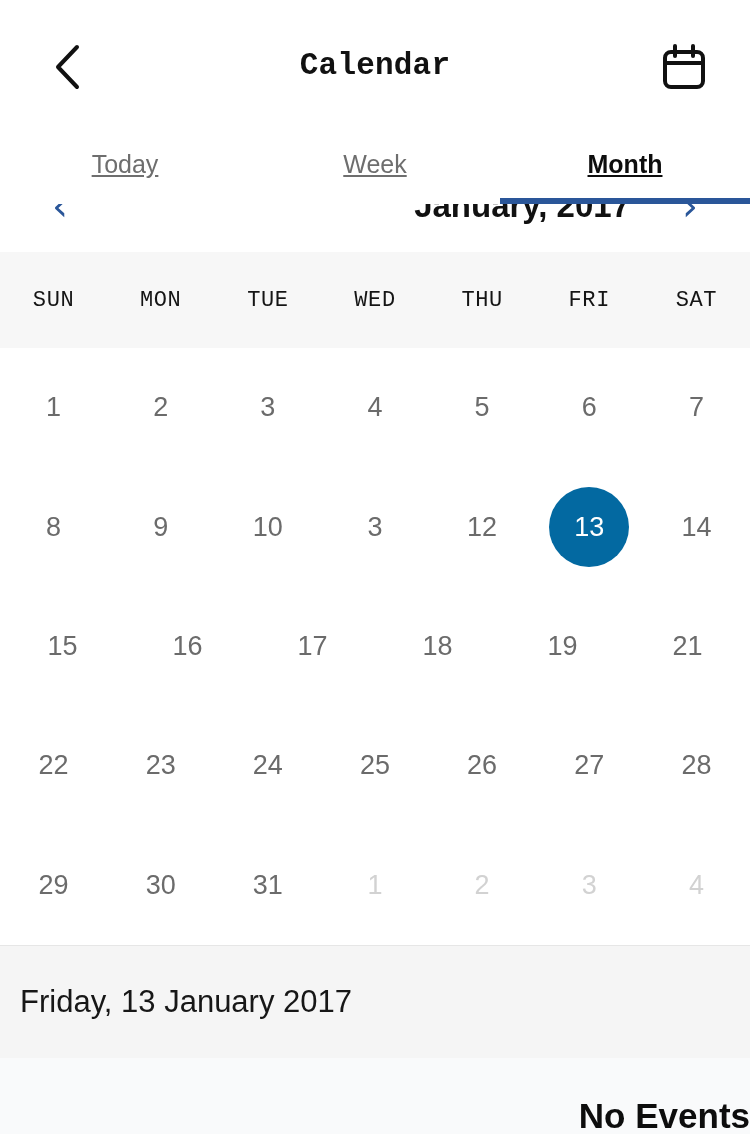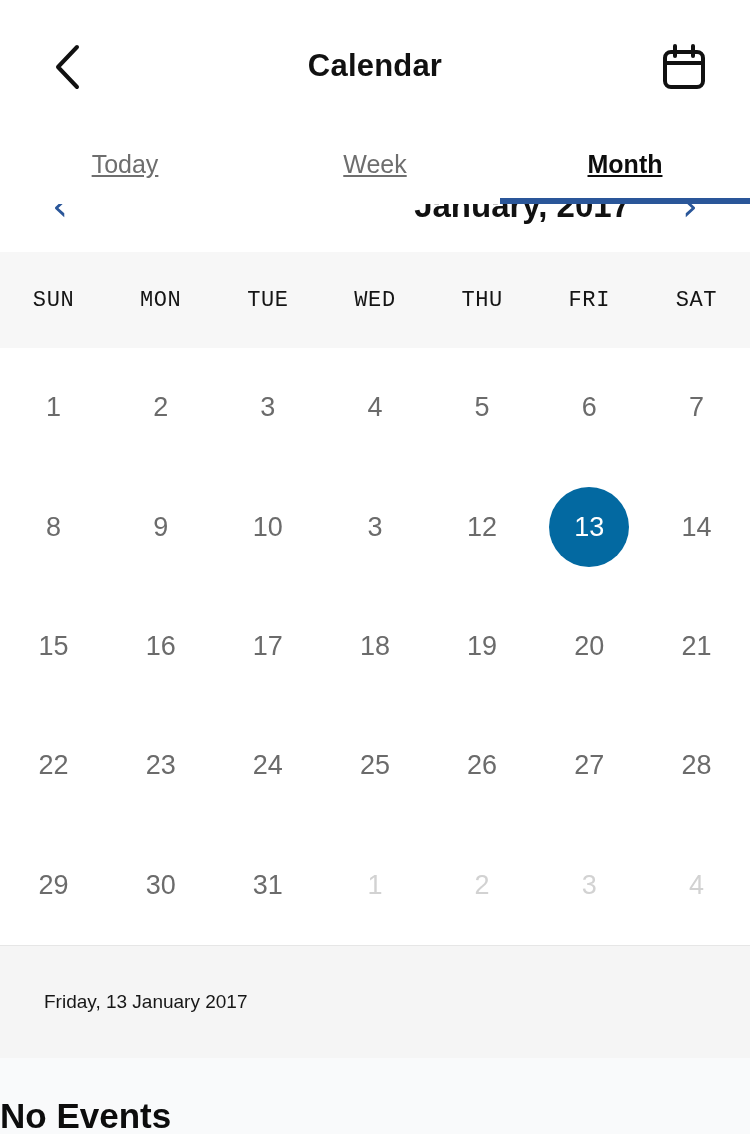--- a/index.html
+++ b/index.html
@@ -42,20 +42,21 @@
   }
   .nav-title {
     position:absolute;
     left:0; right:0;
     top:48px;
     text-align:center;
     font-size:31px;
     font-weight:bold;
     color:#111111;
     letter-spacing:.2px;
+    font-family:Liberation Mono, monospace;
   }
   .nav-action {
     position:absolute;
     right:38px;
     top:42px;
     width:56px;
     height:56px;
     display:flex;
     align-items:center;
     justify-content:center;
@@ -197,33 +198,33 @@
     position:absolute;
     left:0; right:0;
     top:946px;
     height:112px;
     background:#f5f5f5;
     display:flex;
     align-items:center;
     z-index:5;
   }
   .detail-date {
-    padding-left:44px;
-    font-size:19px;
+    padding-left:20px;
+    font-size:31px;
     color:#171717;
   }
   .events-area {
     position:absolute;
     left:0; right:0;
     top:1058px;
     bottom:0;
     background:#f9fafb;
     display:flex;
     align-items:flex-start;
-    justify-content:flex-start;
+    justify-content:flex-end;
     z-index:5;
   }
   .no-events {
     margin-top:38px;
     font-size:35px;
     font-weight:bold;
     color:#0d0d0d;
   }
 </style>
 </head>
@@ -334,23 +335,20 @@
         <div class="day-cell">
           <div class="day-num">17</div>
         </div>
         <div class="day-cell">
           <div class="day-num">18</div>
         </div>
         <div class="day-cell">
           <div class="day-num">19</div>
         </div>
         <div class="day-cell">
-          <div class="day-num">20</div>
-        </div>
-        <div class="day-cell">
           <div class="day-num">21</div>
         </div>
       </div>
       <div class="week-row">
         <div class="day-cell">
           <div class="day-num">22</div>
         </div>
         <div class="day-cell">
           <div class="day-num">23</div>
         </div>

